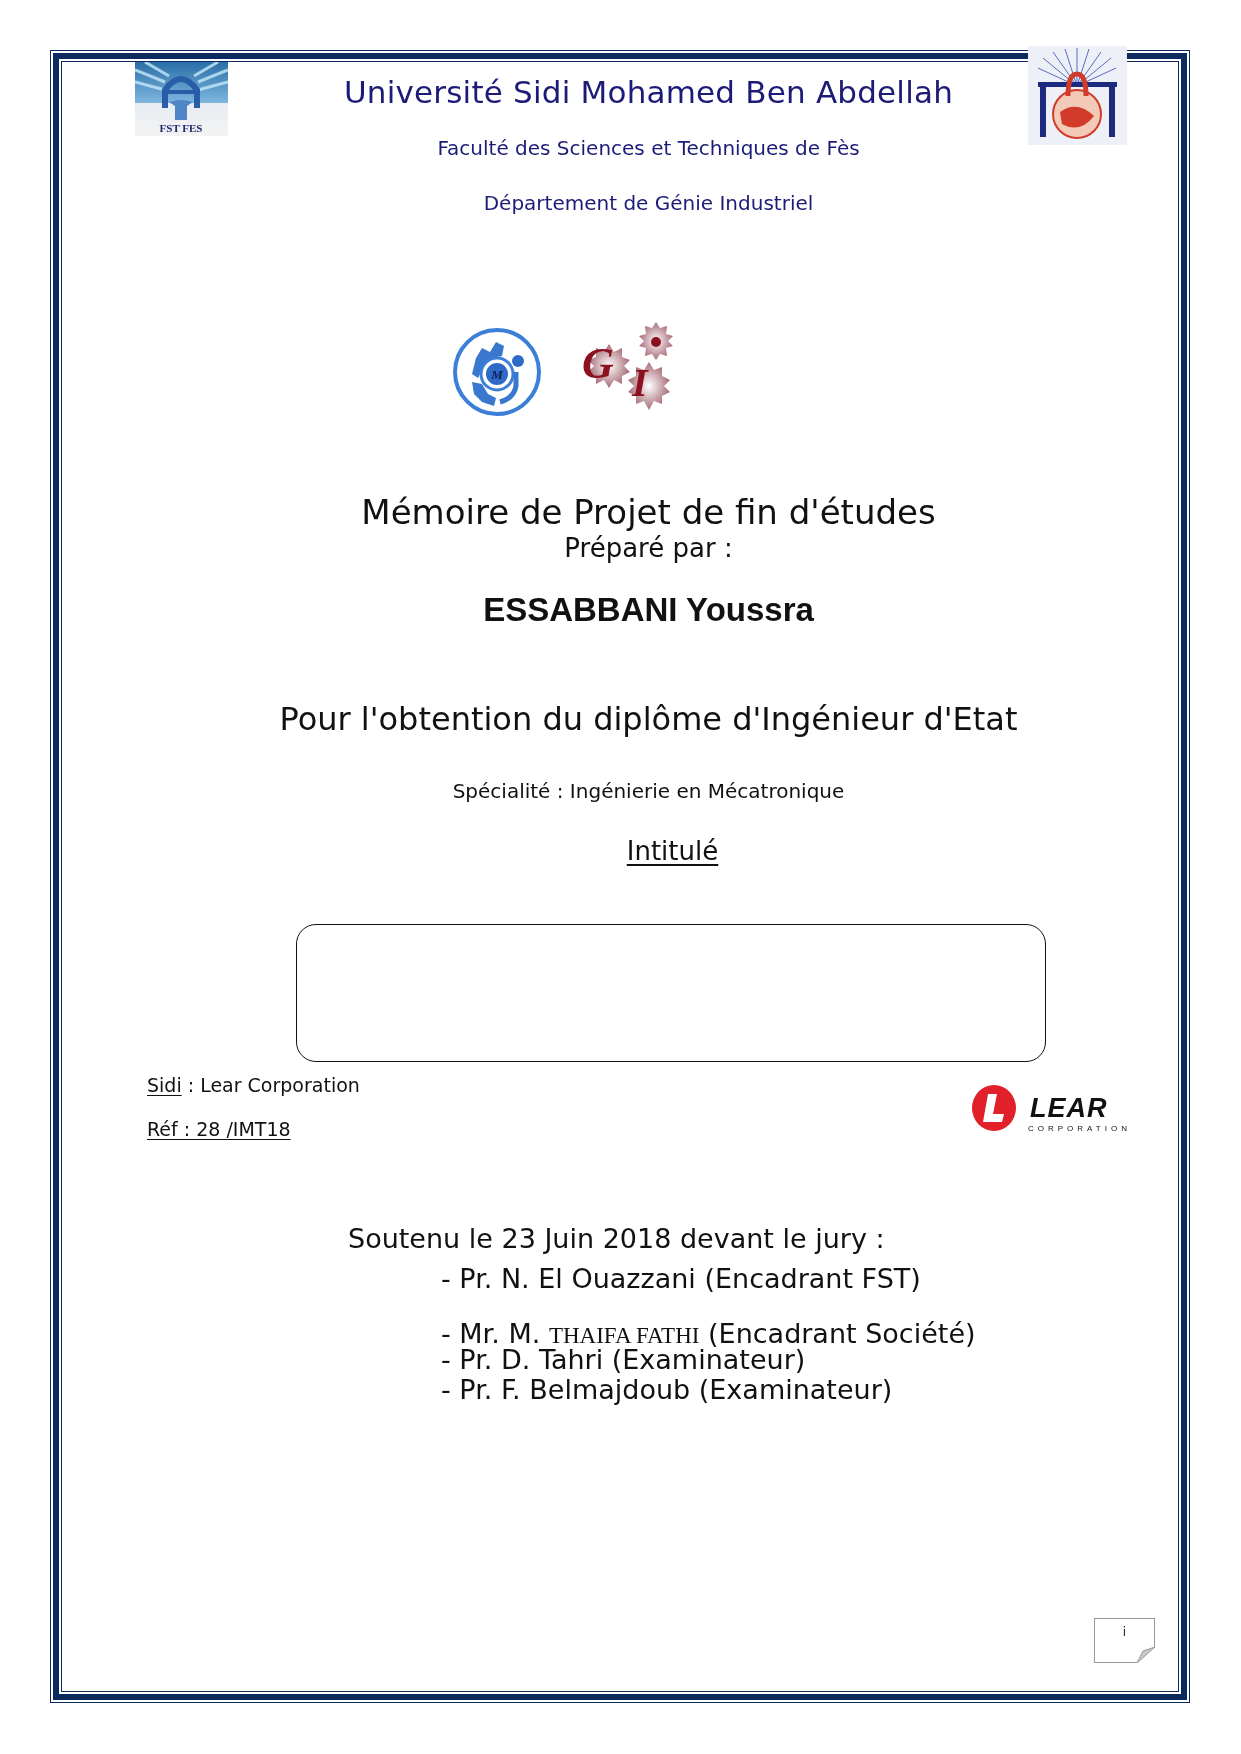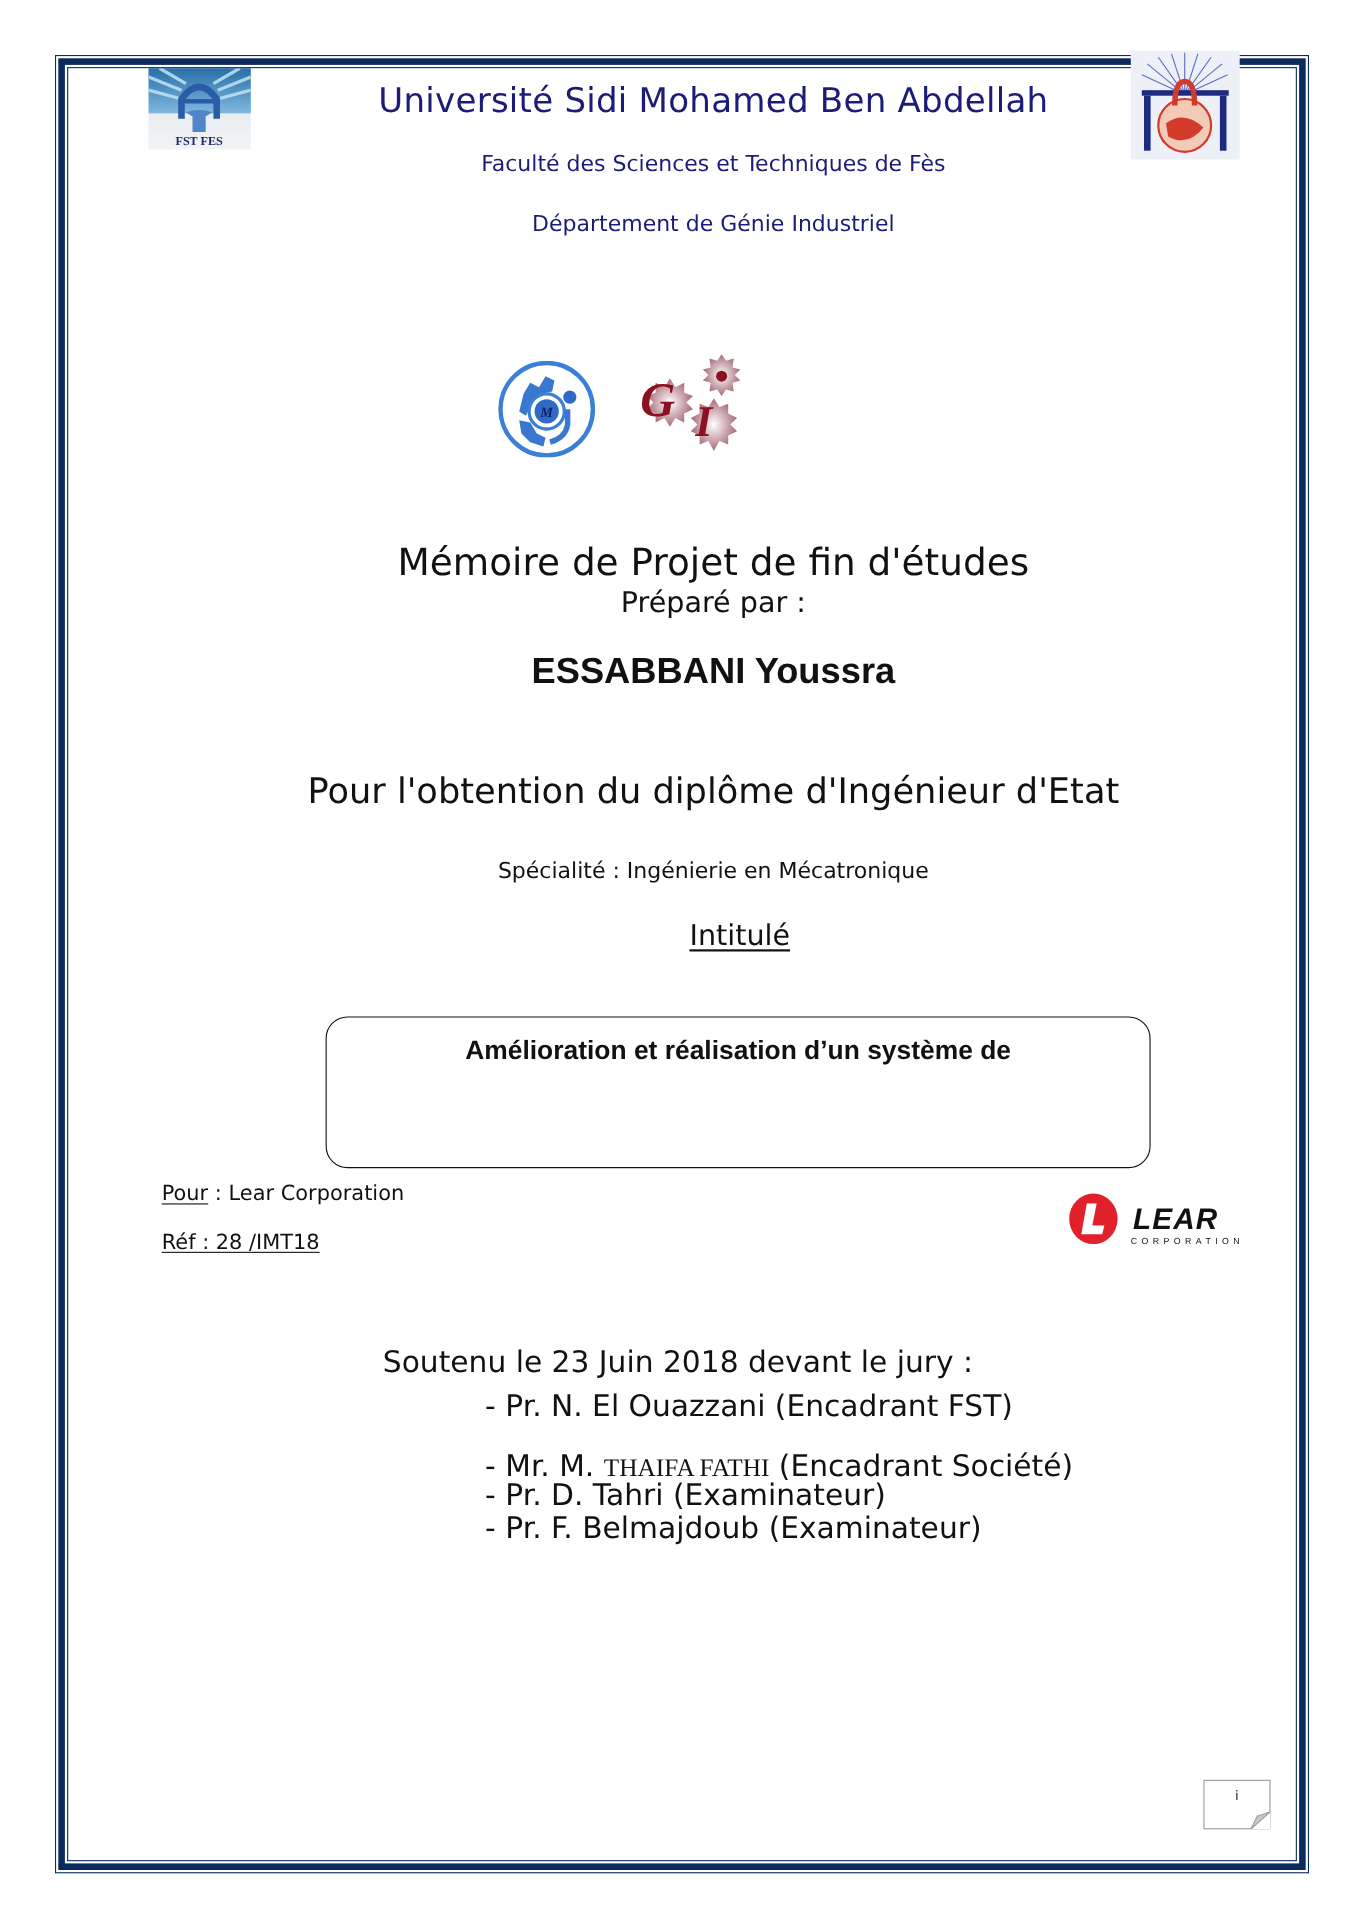--- a/index.html
+++ b/index.html
@@ -131,25 +131,24 @@
 <div class="center t-memoire" style="top:492px;">Mémoire de Projet de fin d'études</div>
 <div class="center t-prepare" style="top:533px;">Préparé par :</div>
 <div class="center t-name" style="top:591px;">ESSABBANI Youssra</div>
 <div class="center t-pour" style="top:700px;">Pour l'obtention du diplôme d'Ingénieur d'Etat</div>
 <div class="center t-spec" style="top:779px;">Spécialité : Ingénierie en Mécatronique</div>
 <div class="center" style="top:836px;">
   <span class="t-intitule">Intitulé</span>
 </div>
 
 <div class="title-box">
-  <div class="line" style="top:17px;">Amélioration et réalisation d’un système de</div>
 </div>
 
 <div class="meta" style="top:1074px;">
-  <span class="u">Pour</span><span> : Lear Corporation</span>
+  <span class="u">Sidi</span><span> : Lear Corporation</span>
 </div>
 <div class="meta u" style="top:1118px;">Réf : 28 /IMT18</div>
 
 <div class="abs" style="left:970px; top:1084px; width:48px; height:48px;">
   <svg width="48" height="48" viewBox="0 0 48 48">
     <ellipse cx="24" cy="24" rx="22" ry="23" fill="#e2202a"></ellipse>
     <path d="M18 10 L27 10 L23 30 L34 30 L32 38 L13 38 Z" fill="#ffffff"></path>
   </svg>
 </div>
 <div class="lear-text">LEAR</div>

